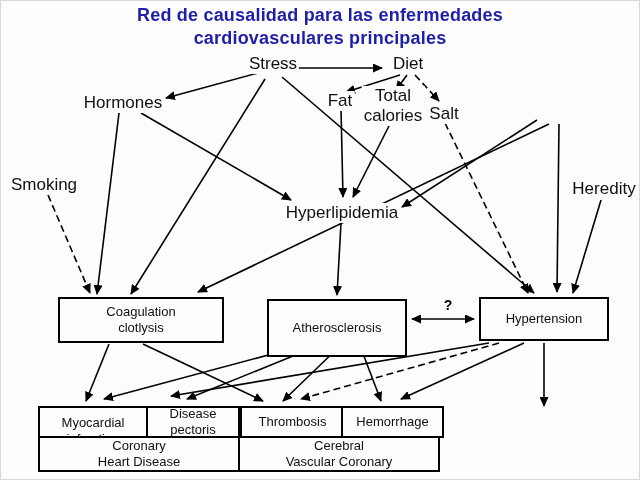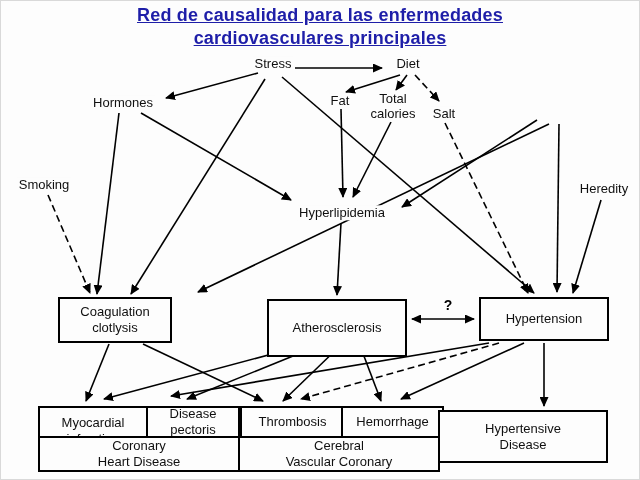--- a/index.html
+++ b/index.html
@@ -1,25 +1,25 @@
 <!DOCTYPE html>
 <html><head>
 <meta charset="utf-8">
 <style>
   * { margin:0; padding:0; box-sizing:border-box; }
   html,body { width:640px; height:480px; }
   body { font-family:"Liberation Sans", sans-serif; background:#ffffff; }
   .canvas { position:relative; width:640px; height:480px; background:#fdfdfd; overflow:hidden; border:1px solid #d9d9d9; }
   .title { position:absolute; top:3px; left:0; width:100%; text-align:center;
-           font-weight:bold; font-size:18px; line-height:1.25; letter-spacing:.2px;text-decoration:underline; }
+           font-weight:bold; font-size:18px; line-height:1.25; letter-spacing:.2px; }
   #edges { position:absolute; left:0; top:0; z-index:1; }
   line.edge { stroke:#000; stroke-width:1.6; }
   line.dashed { stroke-dasharray:7 4; }
   .lbl { position:absolute; z-index:2; transform:translate(-50%,-50%);
-         font-size:13px; line-height:1.18; text-align:center; white-space:pre-line;
+         font-size:17px; line-height:1.18; text-align:center; white-space:pre-line;
          background:#fdfdfd; padding:0 2px; color:#101010; }
   .box, .cell { position:absolute; z-index:2; border:2px solid #000; background:#fdfdfd;
          display:flex; align-items:center; justify-content:center; text-align:center;
          font-size:13px; line-height:1.2; white-space:pre-line; color:#101010; }
   .qmark { position:absolute; z-index:3; transform:translate(-50%,-50%);
          font-size:14px; font-weight:bold; background:#fdfdfd; padding:0 3px; }
 </style>
 </head>
 <body>
 
@@ -74,32 +74,30 @@
   <div class="lbl" style="left:407px;top:63px">Diet</div>
   <div class="lbl" style="left:122px;top:102px">Hormones</div>
   <div class="lbl" style="left:339px;top:100px">Fat</div>
   <div class="lbl" style="left:392px;top:105px">Total
 calories</div>
   <div class="lbl" style="left:443px;top:113px">Salt</div>
   <div class="lbl" style="left:43px;top:184px">Smoking</div>
   <div class="lbl" style="left:603px;top:188px">Heredity</div>
   <div class="lbl" style="left:341px;top:212px">Hyperlipidemia</div>
 
-  <div class="box" style="left:57px;top:296px;width:114px;height:46px">Coagulation
+  <div class="box" style="left:57px;top:296px;width:166px;height:46px">Coagulation
 clotlysis</div>
   <div class="box" style="left:266px;top:298px;width:140px;height:58px">Atherosclerosis</div>
   <div class="box" style="left:478px;top:296px;width:130px;height:44px">Hypertension</div>
   <div class="qmark" style="left:447px;top:304px">?</div>
 
   <div class="cell" style="left:37px;top:405px;width:110px;height:49px">Myocardial
 infarction</div>
   <div class="cell" style="left:145px;top:405px;width:94px;height:32px">Disease
 pectoris</div>
   <div class="cell" style="left:239px;top:405px;width:105px;height:32px">Thrombosis</div>
   <div class="cell" style="left:340px;top:405px;width:103px;height:32px">Hemorrhage</div>
   <div class="cell" style="left:37px;top:435px;width:202px;height:36px">Coronary
 Heart Disease</div>
   <div class="cell" style="left:237px;top:435px;width:202px;height:36px">Cerebral
 Vascular Coronary</div>
-  <div class="cell" style="left:437px;top:409px;width:170px;height:53px">Hypertensive
-Disease</div>
 
 </div>
 
 </body></html>

